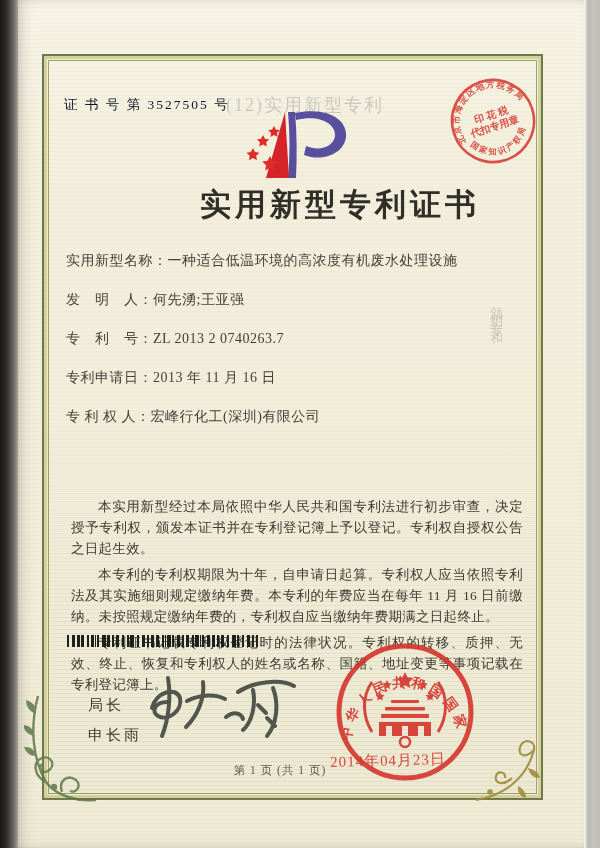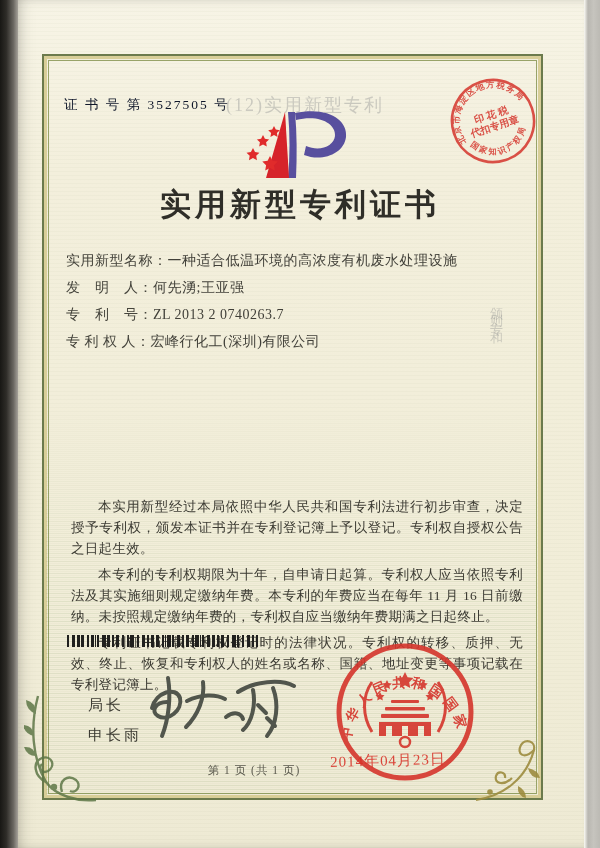--- a/index.html
+++ b/index.html
@@ -40,44 +40,44 @@
   .ghost-header{
     position:absolute;left:226px;top:93px;font-size:18px;letter-spacing:2px;
     color:rgba(110,112,118,.30);filter:blur(.5px);
   }
   .ghost-side{
     position:absolute;left:487px;top:296px;writing-mode:vertical-rl;
     font-size:13px;letter-spacing:8px;color:rgba(100,104,110,.28);filter:blur(.4px);
   }
   .logo{position:absolute;left:236px;top:104px;}
   .cert-title{
-    position:absolute;left:120px;top:184px;width:360px;text-align:center;
+    position:absolute;left:120px;top:184px;width:360px;text-align:right;
     font-size:31px;font-weight:bold;letter-spacing:4px;color:#2f2e28;
   }
-  .fields{position:absolute;left:66px;top:251px;width:460px;display:flex;flex-direction:column;gap:8px;}
+  .fields{position:absolute;left:66px;top:251px;width:460px;display:flex;flex-direction:column;gap:20px;}
   .field-row{font-size:14px;line-height:19px;color:#403f38;letter-spacing:.5px;white-space:nowrap;}
   .field-row .lbl{color:#45443c;}
   .paras{position:absolute;left:66px;top:491px;width:462px;font-size:13.5px;line-height:21px;color:#3c3b33;text-align:justify;}
   .paras p{margin:5px;text-indent:2em;letter-spacing:.3px;}
   .barcode{
     position:absolute;left:67px;top:635px;width:191px;height:12px;
     background:
       repeating-linear-gradient(90deg,#20201e 0 2px,transparent 2px 5px),
       repeating-linear-gradient(90deg,#20201e 0 1px,transparent 1px 7px),
       repeating-linear-gradient(90deg,transparent 0 11px,#20201e 11px 13px);
   }
   .director{position:absolute;left:88px;top:690px;font-size:15px;color:#3b3a32;letter-spacing:3px;line-height:30px;}
   .signature{position:absolute;left:140px;top:670px;}
   .seal{position:absolute;left:328px;top:638px;}
   .seal-date{
     position:absolute;left:330px;top:751px;width:150px;font-size:15px;
     color:rgba(216,48,38,.88);letter-spacing:1px;transform:rotate(-1.5deg);
     font-family:"Liberation Serif","DejaVu Serif",serif;
   }
-  .footer{position:absolute;left:154px;top:763px;width:200px;text-align:center;font-size:11.5px;color:#5b5a4e;letter-spacing:1px;}
+  .footer{position:absolute;left:180px;top:763px;width:200px;text-align:center;font-size:11.5px;color:#5b5a4e;letter-spacing:1px;}
   .flourish-left{position:absolute;left:24px;top:692px;}
   .flourish-right{position:absolute;left:472px;top:734px;}
   .tax-stamp{position:absolute;left:448px;top:76px;}
 </style>
 </head>
 <body>
 
 <div class="paper"></div>
 <div class="binding"></div>
 <div class="right-edge"></div>
@@ -104,20 +104,21 @@
     </g>
   </g>
 </svg>
 
 <div class="cert-title">实用新型专利证书</div>
 
 <div class="fields">
   <div class="field-row"><span class="lbl">实用新型名称：</span><span>一种适合低温环境的高浓度有机废水处理设施</span></div>
   <div class="field-row"><span class="lbl">发　明　人：</span><span>何先湧;王亚强</span></div>
   <div class="field-row"><span class="lbl">专　利　号：</span><span>ZL 2013 2 0740263.7</span></div>
+  <div class="field-row"><span class="lbl">专利申请日：</span><span>2013 年 11 月 16 日</span></div>
   <div class="field-row"><span class="lbl">专 利 权 人：</span><span>宏峰行化工(深圳)有限公司</span></div>
 </div>
 
 <div class="paras">
   <p>本实用新型经过本局依照中华人民共和国专利法进行初步审查，决定授予专利权，颁发本证书并在专利登记簿上予以登记。专利权自授权公告之日起生效。</p>
   <p>本专利的专利权期限为十年，自申请日起算。专利权人应当依照专利法及其实施细则规定缴纳年费。本专利的年费应当在每年 11 月 16 日前缴纳。未按照规定缴纳年费的，专利权自应当缴纳年费期满之日起终止。</p>
   <p>专利证书记载专利权登记时的法律状况。专利权的转移、质押、无效、终止、恢复和专利权人的姓名或名称、国籍、地址变更等事项记载在专利登记簿上。</p>
 </div>
 
 <div class="barcode"></div>

